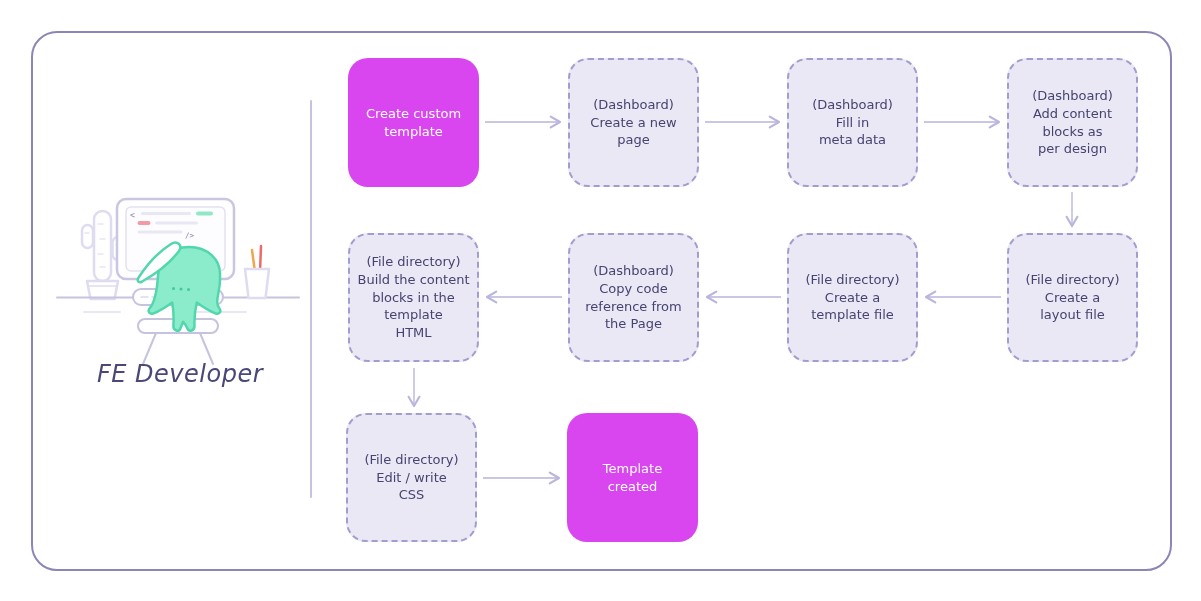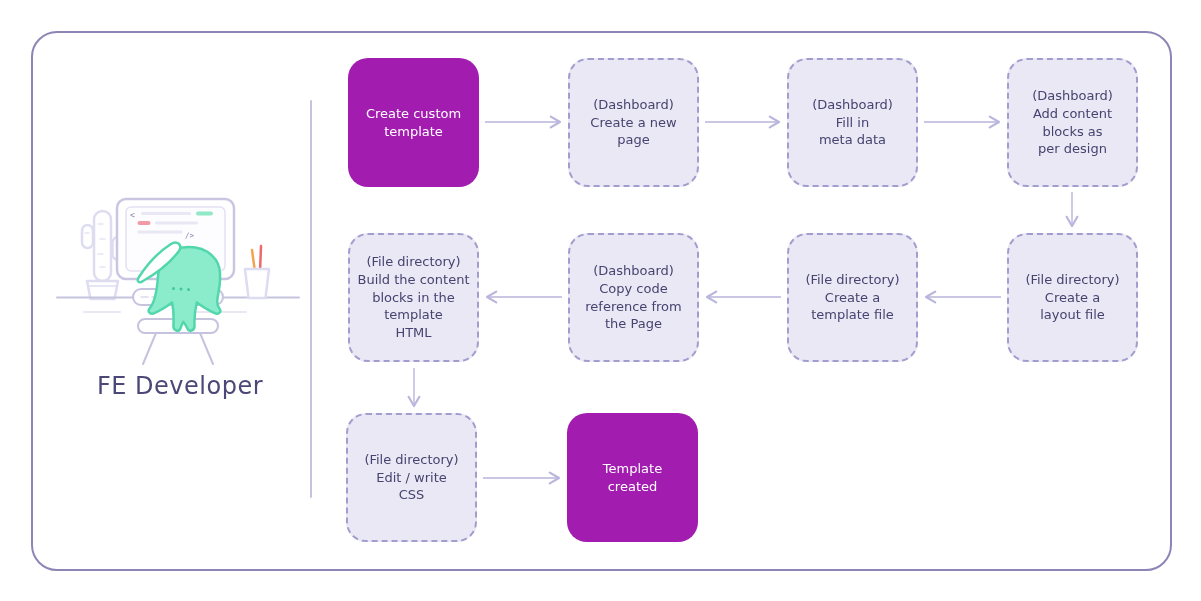--- a/index.html
+++ b/index.html
@@ -3,27 +3,27 @@
 <meta charset="utf-8">
 <style>
   html,body{margin:0;padding:0;background:#ffffff;}
   body{width:1201px;height:601px;position:relative;overflow:hidden;
        font-family:"DejaVu Sans","Liberation Sans",sans-serif;}
   .frame{position:absolute;left:31px;top:31px;width:1137px;height:536px;
          border:2px solid #8c86b6;border-radius:26px;}
   .divider{position:absolute;left:310px;top:100px;width:2px;height:398px;
            background:#c6c3de;border-radius:1px;}
   .illus{position:absolute;left:55px;top:190px;width:250px;height:180px;}
-  .actor-label{position:absolute;left:55px;top:372px;width:250px;text-align:center;
-               font-size:24px;letter-spacing:0.5px;color:#4b4776;}
+  .actor-label{position:absolute;left:55px;top:360px;width:250px;text-align:center;
+               font-size:24px;letter-spacing:0.5px;color:#4b4776;font-style:italic;}
   .node{position:absolute;width:131px;height:129px;border-radius:20px;
         display:flex;align-items:center;justify-content:center;text-align:center;
         font-size:13px;line-height:1.38;white-space:pre-line;padding:4px;box-sizing:border-box;}
   .node.dashed{background:#e9e8f4;border:2px dashed #a19dce;color:#474370;}
-  .node.solid{background:#a21caf;color:#ffffff;}
+  .node.solid{background:#d946ef;color:#ffffff;}
   .n1{left:348px;top:58px;}  .n2{left:568px;top:58px;}
   .n3{left:787px;top:58px;}  .n4{left:1007px;top:58px;}
   .n5{left:1007px;top:233px;}.n6{left:787px;top:233px;}
   .n7{left:568px;top:233px;} .n8{left:348px;top:233px;}
   .n9{left:346px;top:413px;} .n10{left:567px;top:413px;}
   .arrows{position:absolute;left:0;top:0;width:1201px;height:601px;pointer-events:none;}
 </style>
 </head>
 <body>
 

